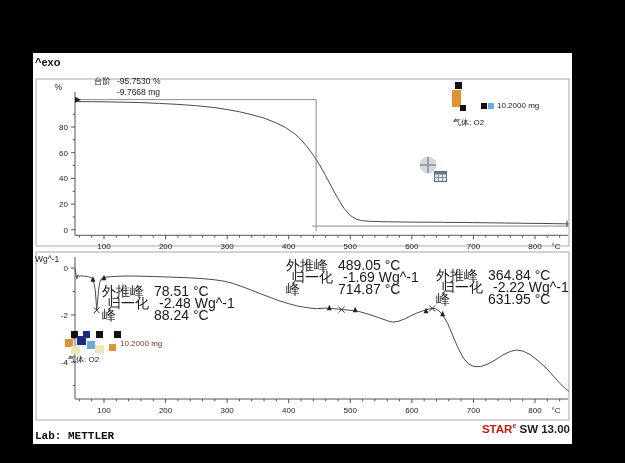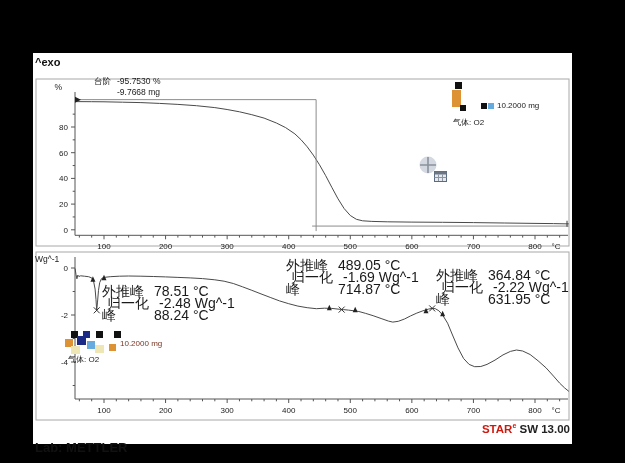--- a/index.html
+++ b/index.html
@@ -24,21 +24,21 @@
   #peak3{left:436px;top:245px;}
   
   .sq{position:absolute;}
   #legend1{left:452px;top:56px;width:120px;height:50px;}
   #legend1 .mass{position:absolute;left:45px;top:21px;font-size:8px;white-space:nowrap;}
   #legend1 .gas{position:absolute;left:1px;top:37px;font-size:8px;white-space:nowrap;}
   #legend2{left:63px;top:303px;width:135px;height:45px;}
   #legend2 .mass{position:absolute;left:57px;top:12px;font-size:8px;white-space:nowrap;}
   #legend2 .gas{position:absolute;left:5px;top:27px;font-size:8px;white-space:nowrap;}
   
-  #footer-left{left:35px;top:416px;font-size:13px;font-weight:bold;color:#111;}
+  #footer-left{left:35px;top:406px;font-size:11px;font-weight:bold;color:#111;font-family:Liberation Mono, monospace;}
   #footer-right{right:55px;top:398px;font-size:11.5px;font-weight:bold;color:#222;}
   #footer-right sup{font-size:7px;}
   #cursor{left:417px;top:130px;}
 </style>
 </head>
 <body>
 
 <div id="stage">
 
   <div id="panel" class="abs"></div>

